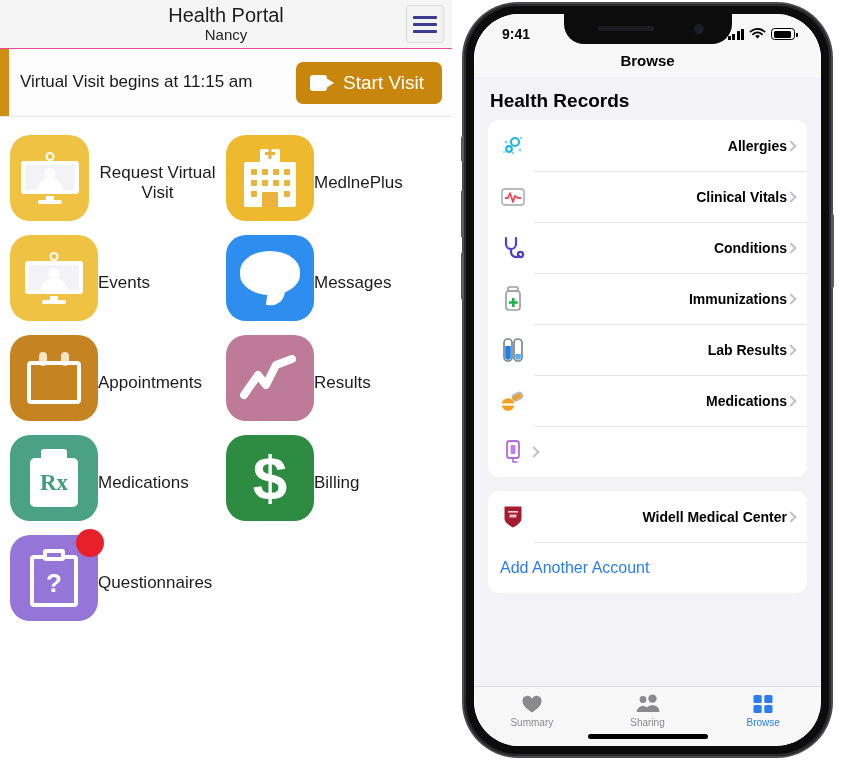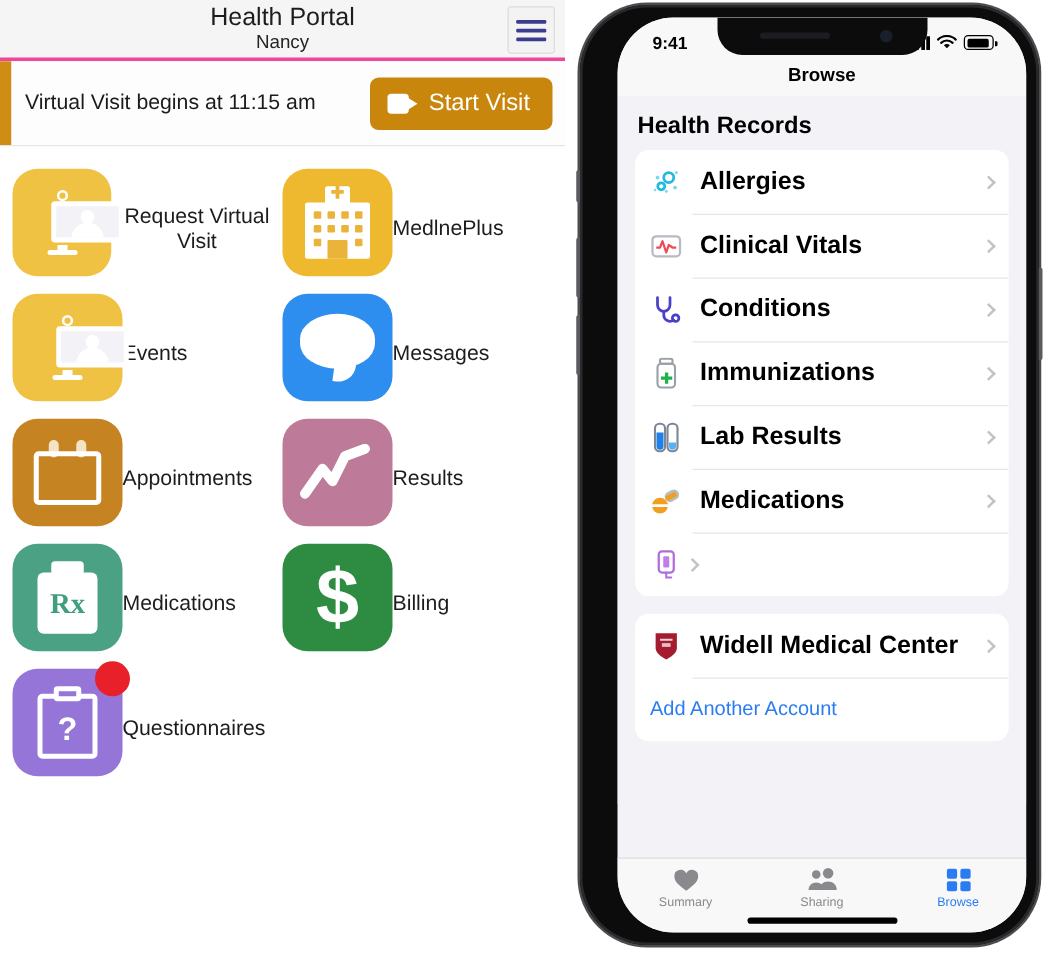--- a/index.html
+++ b/index.html
@@ -9,21 +9,21 @@
     font-family: "Liberation Sans", sans-serif;
     overflow: hidden;
   }
   .stage { position: relative; width: 844px; height: 765px; background:#fff; }
 
   
   .portal { position:absolute; left:0; top:0; width:452px; height:765px; background:#fff; overflow:hidden; }
 
   .portal-header {
     position:relative; height:49px; background:#f5f5f5;
-    border-bottom:3px solid #ec4899;
+    border-bottom:1px solid #ec4899;
     display:flex; align-items:center; justify-content:center;
   }
   .portal-titles { text-align:center; line-height:1.05; }
   .portal-title { font-size:20px; color:#1d1d1d; font-weight:400; }
   .portal-sub { font-size:15px; color:#242424; font-weight:400; margin-top:1px; }
   .hamburger {
     position:absolute; right:8px; top:5px; width:38px; height:38px;
     background:#f3f3f3; border:1px solid #dcdcdc; border-radius:3px;
     display:flex; flex-direction:column; align-items:center; justify-content:center; gap:4px;
     cursor:pointer;
@@ -132,21 +132,21 @@
     box-shadow: 0 0 0 2px #4c4c50, inset 0 0 0 2px #2a2a2d;
   }
   .btn-side { position:absolute; left:-3px; background:#5a5a5f; border-radius:2px 0 0 2px; width:3px; }
   .btn-silent { top:132px; height:26px; }
   .btn-vup { top:186px; height:48px; }
   .btn-vdn { top:248px; height:48px; }
   .btn-power { position:absolute; right:-3px; top:210px; width:3px; height:74px; background:#5a5a5f; border-radius:0 2px 2px 0; }
 
   .screen {
     position:absolute; left:10px; top:10px; right:10px; bottom:10px;
-    background:#f2f2f7; border-radius:45px; overflow:hidden;margin-left:20px;
+    background:#f2f2f7; border-radius:45px; overflow:hidden;
   }
   .notch {
     position:absolute; left:50%; top:0; transform:translateX(-50%);
     width:168px; height:30px; background:#0c0c0d; border-radius:0 0 20px 20px; z-index:9;
   }
   .notch .speaker { position:absolute; left:34px; top:12px; width:56px; height:5px; background:#1c1c22; border-radius:3px; }
   .notch .camera { position:absolute; right:28px; top:10px; width:10px; height:10px; border-radius:50%; background:#1a1f2c; }
 
   .statusbar { position:relative; height:34px; display:flex; align-items:center; justify-content:space-between;
     padding:0 26px 0 28px; font-size:14px; font-weight:700; color:#000; background:#f8f8f9; }
@@ -165,21 +165,21 @@
   .searchbar { height:32px; background:#e6e6ea; border-radius:9px; display:flex; align-items:center;
     padding:0 9px; gap:6px; cursor:text; }
   .search-ph { font-size:15px; color:#8a8a8e; flex:1; }
 
   .content { background:#f2f2f7; height:calc(100% - 34px - 29px - 43px - 60px); overflow:hidden; padding:0 14px; }
   .section-title { font-size:19px; font-weight:700; color:#000; padding:13px 2px 8px; }
   .card { background:#fff; border-radius:11px; overflow:hidden; }
   .row { display:flex; align-items:center; height:51px; padding:0 12px 0 8px; cursor:pointer; position:relative; }
   .row + .row::before { content:""; position:absolute; left:46px; right:0; top:0; height:1px; background:#e6e6e8; }
   .row-icon { width:34px; height:30px; display:flex; align-items:center; justify-content:center; flex:0 0 34px; }
-  .row-label { flex:1; font-size:20px; font-weight:700; color:#000; margin-left:10px; }
+  .row-label { flex:1; font-size:14px; font-weight:700; color:#000; margin-left:10px;text-align:right; }
   .chev { width:8px; height:8px; border-right:2px solid #c3c3c7; border-top:2px solid #c3c3c7;
     transform:rotate(45deg); flex:0 0 auto; }
   .card-gap { height:14px; }
   .row-link { font-size:16px; color:#2b7cf0; }
 
   .tabbar { position:absolute; left:0; right:0; bottom:0; height:60px; background:#f8f8f9;
     border-top:1px solid #dcdcdf; display:flex; }
   .tab { flex:1; display:flex; flex-direction:column; align-items:center; justify-content:center;
     gap:3px; cursor:pointer; padding-bottom:12px; }
   .tab-label { font-size:10px; color:#8a8a8e; }

